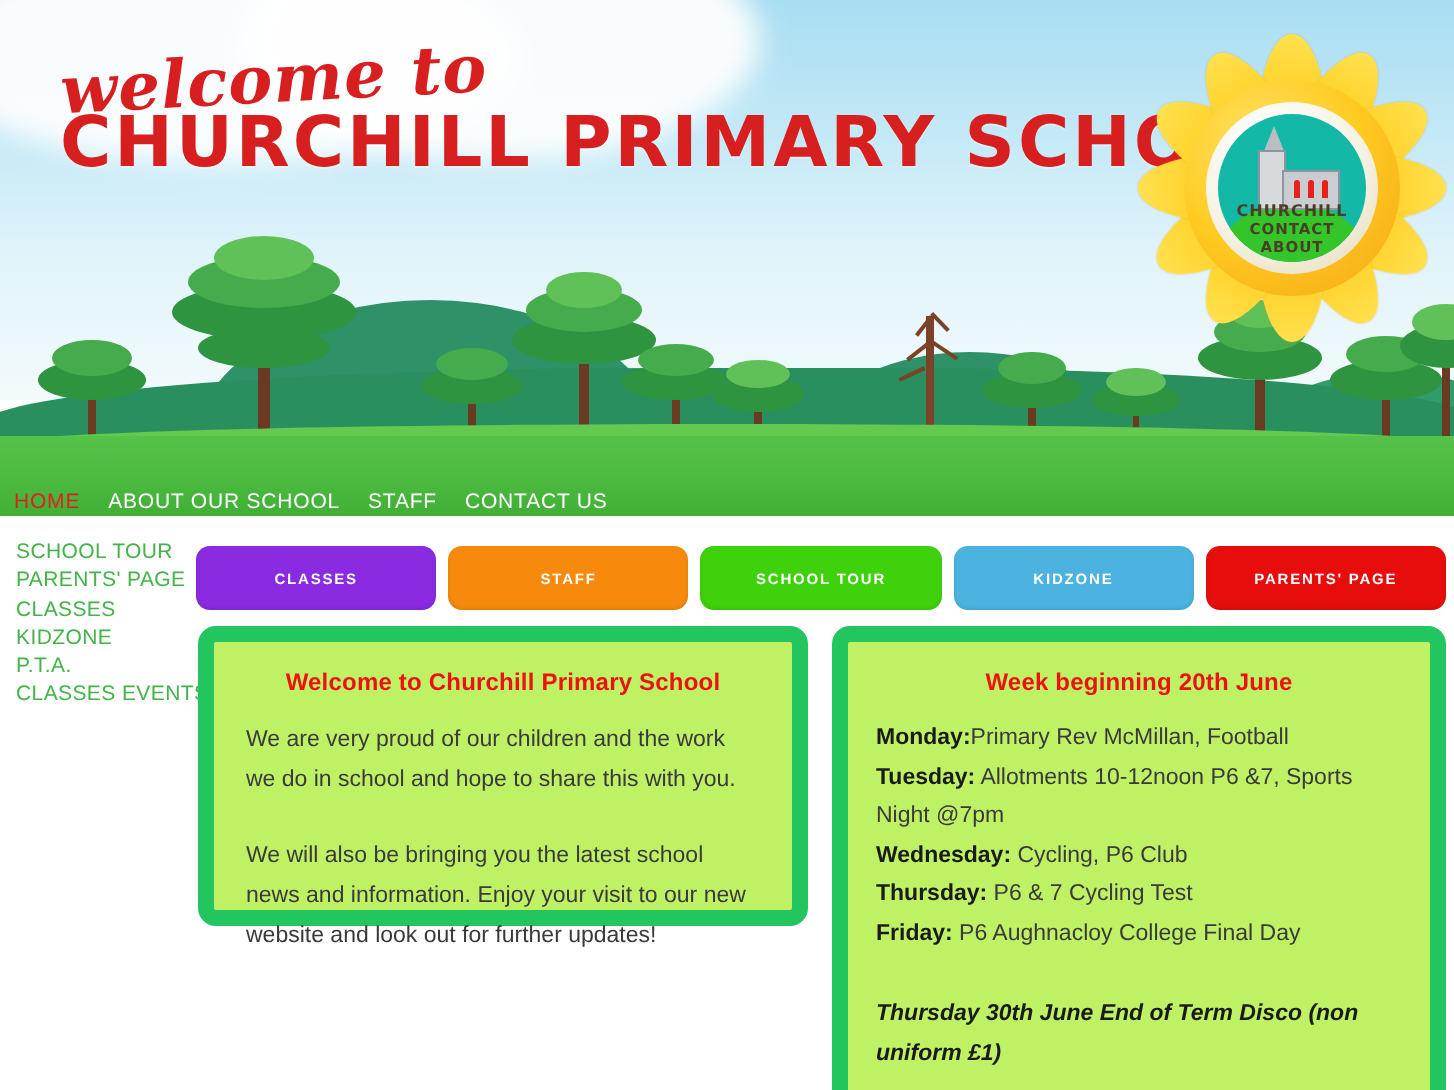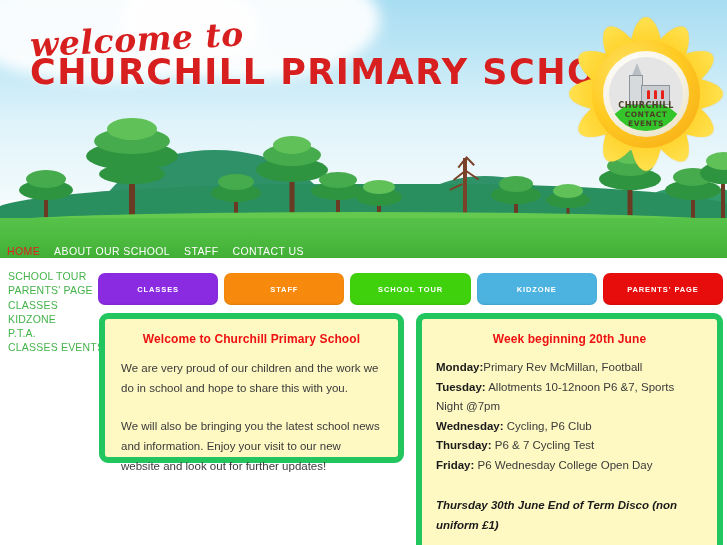--- a/index.html
+++ b/index.html
@@ -156,21 +156,21 @@
     margin-left: -43px; margin-top: -43px;
     border-radius: 50%;
     background: radial-gradient(circle at 38% 28%, #ffffff 0%, #f6f3e4 55%, #e4d9b4 100%);
   }
   .crest {
     position: absolute;
     left: 50%; top: 50%;
     width: 74px; height: 74px;
     margin-left: -37px; margin-top: -37px;
     border-radius: 50%;
-    background: #e5e5e5;
+    background: #14b8a6;
     overflow: hidden;
   }
   .crest-green {
     position: absolute;
     left: -6px; bottom: -16px;
     width: 86px; height: 46px;
     background: #33c52a;
     border-radius: 50% 50% 0 0 / 90% 90% 0 0;
   }
   .church-body {
@@ -272,23 +272,23 @@
     align-items: center;
     justify-content: center;
     cursor: pointer;
     text-decoration: none;
     box-shadow: inset 0 -1px 2px rgba(0,0,0,.10);
   }
 
   
   .panel {
     position: absolute;
-    border: 6px solid #22c55e;
+    border: 8px solid #22c55e;
     border-radius: 9px;
-    background: #fef9c3;
+    background: #bef264;
   }
   #panel-left {
     left: 99px; top: 313px;
     width: 305px; height: 150px;
     padding: 13px 16px 10px 16px;
   }
   #panel-right {
     left: 416px; top: 313px;
     width: 307px; height: 236px;
     padding: 13px 14px 10px 14px;
@@ -467,21 +467,21 @@
       <div class="crest">
         <div class="crest-green"></div>
         <div class="church-spire"></div>
         <div class="church-nave"></div>
         <div class="church-body"></div>
         <div class="church-win" style="left:38px;"></div>
         <div class="church-win" style="left:45px;"></div>
         <div class="church-win" style="left:52px;"></div>
         <div class="crest-txt crest-t1">CHURCHILL</div>
         <div class="crest-txt crest-t2">CONTACT</div>
-        <div class="crest-txt crest-t3">EVENTS</div>
+        <div class="crest-txt crest-t3">ABOUT</div>
       </div>
     </div>
   </div>
 
   <nav id="navbar">
     <a class="navitem active">HOME</a>
     <a class="navitem">ABOUT OUR SCHOOL</a>
     <a class="navitem">STAFF</a>
     <a class="navitem">CONTACT US</a>
   </nav>
@@ -519,21 +519,21 @@
     <p class="week-line">
       <b>Tuesday:</b><span> Allotments 10-12noon P6 &amp;7, Sports Night @7pm</span>
     </p>
     <p class="week-line">
       <b>Wednesday:</b><span> Cycling, P6 Club</span>
     </p>
     <p class="week-line">
       <b>Thursday:</b><span> P6 &amp; 7 Cycling Test</span>
     </p>
     <p class="week-line">
-      <b>Friday:</b><span> P6 Wednesday College Open Day</span>
+      <b>Friday:</b><span> P6 Aughnacloy College Final Day</span>
     </p>
 
     <div class="note-block">
       <p class="note-line">Thursday 30th June End of Term Disco (non uniform £1)</p>
 
     </div>
   </section>
 
 </div>
 

